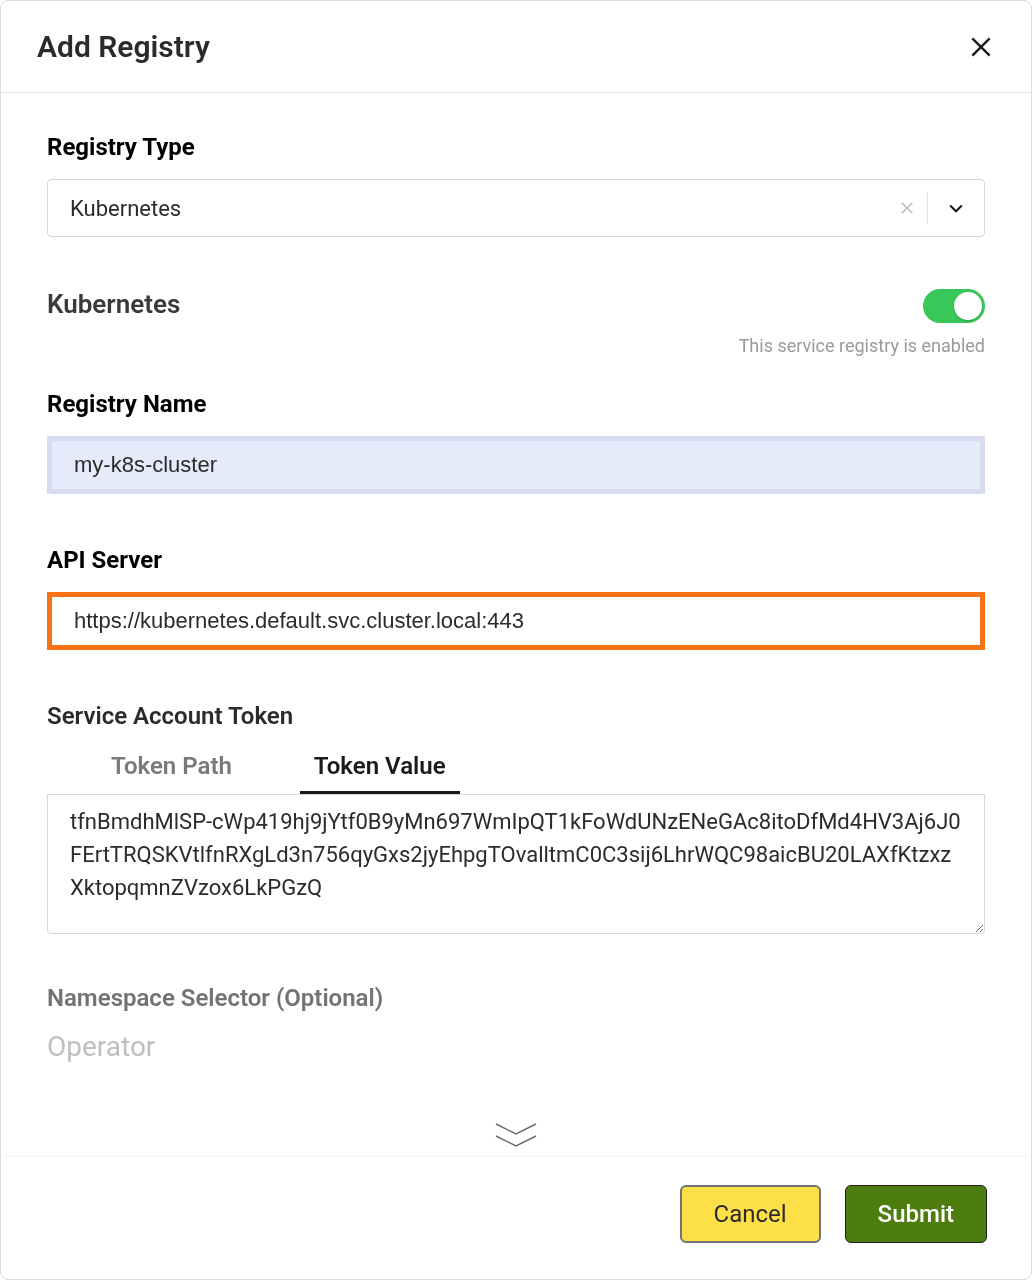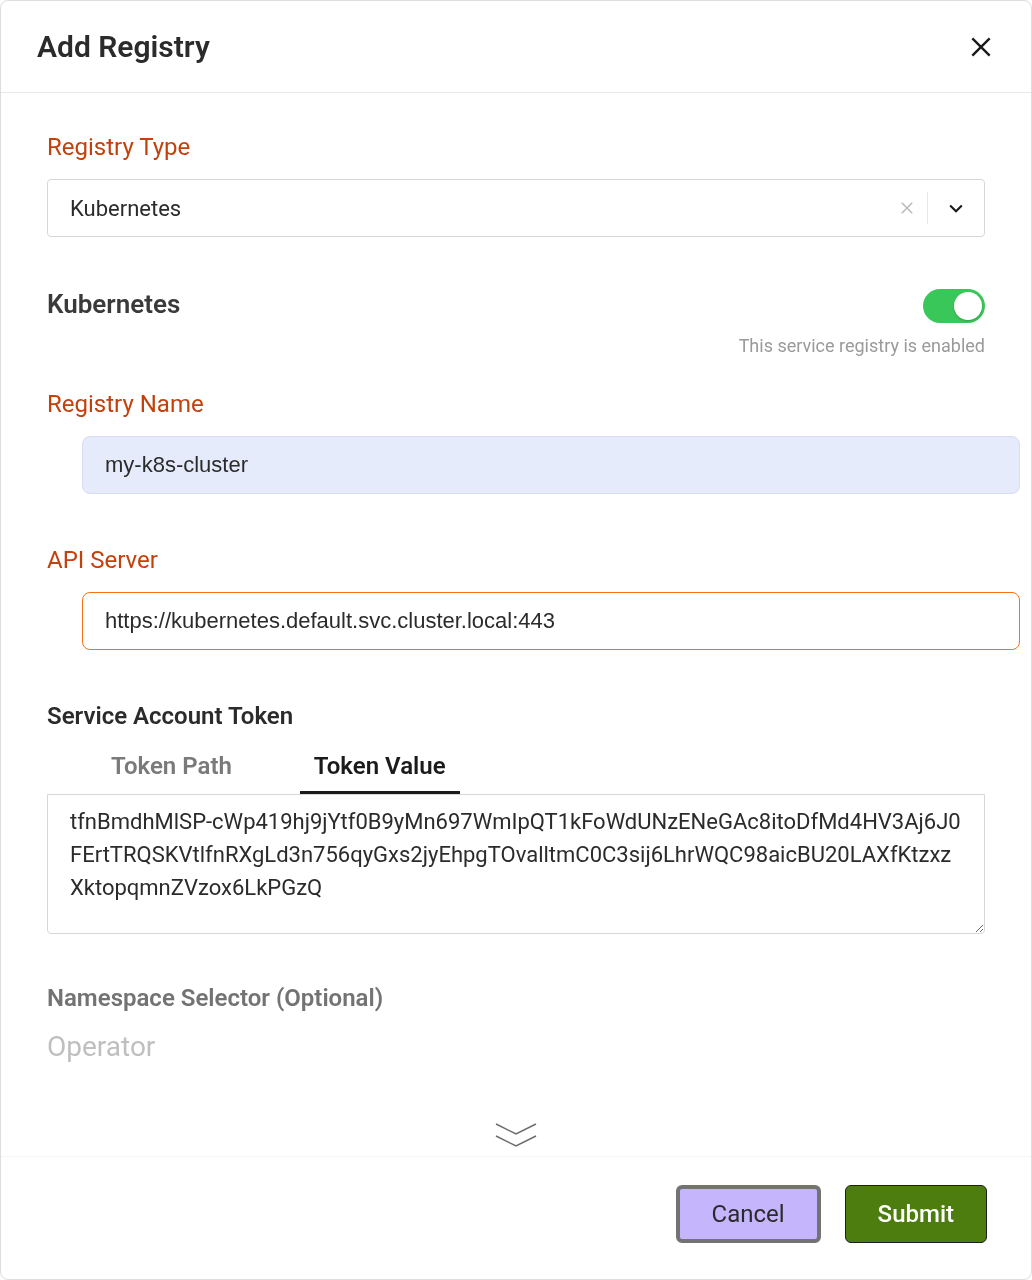--- a/index.html
+++ b/index.html
@@ -41,22 +41,22 @@
   flex: 1;
   overflow-y: auto;
   padding: 40px 46px 0 46px;
   position: relative;
 }
 .modal-body::-webkit-scrollbar { width: 12px; }
 .modal-body::-webkit-scrollbar-thumb { background: #ccc; border-radius: 6px; }
 
 .field-label {
   font-size: 24px;
-  font-weight: 400;
-  color: #c2410c;
+  font-weight: 700;
+  color: #000000;
   margin-bottom: 18px;
   display: block;
 }
 
 .select-wrap {
   position: relative;
   border: 1px solid #d7d7d7;
   border-radius: 4px;
   height: 58px;
   display: flex;
@@ -126,27 +126,26 @@
 .toggle-hint {
   font-size: 18px;
   color: #9a9a9a;
 }
 
 .gap-after-section { margin-bottom: 34px; }
 
 .text-input {
   width: 100%;
   height: 58px;
-  border: 1px solid #f97316;
-  border-radius: 8px;
+  border: 5px solid #f97316;
+  border-radius: 0;
   padding: 0 22px;
   font-size: 22px;
   color: #2b2b2b;
   margin-bottom: 52px;
-  margin-left: 35px;
 }
 .text-input.highlight {
   background: #e6ebfb;
   border-color: #d7dcf0;
 }
 
 .token-label {
   font-size: 24px;
   font-weight: 600;
   color: #2b2b2b;
@@ -232,22 +231,22 @@
   height: 58px;
   padding: 0 32px;
   font-size: 24px;
   border-radius: 6px;
   cursor: pointer;
   display: flex;
   align-items: center;
   justify-content: center;
 }
 .btn-cancel {
-  background: #c4b5fd;
-  border: 4px solid #737373;
+  background: #fde047;
+  border: 2px solid #737373;
   color: #2b2b2b;
 }
 .btn-submit {
   background: #4d7c0f;
   border: 1px solid #1f1f1f;
   color: #fff;
   font-weight: 500;
 }
 </style>
 </head>

